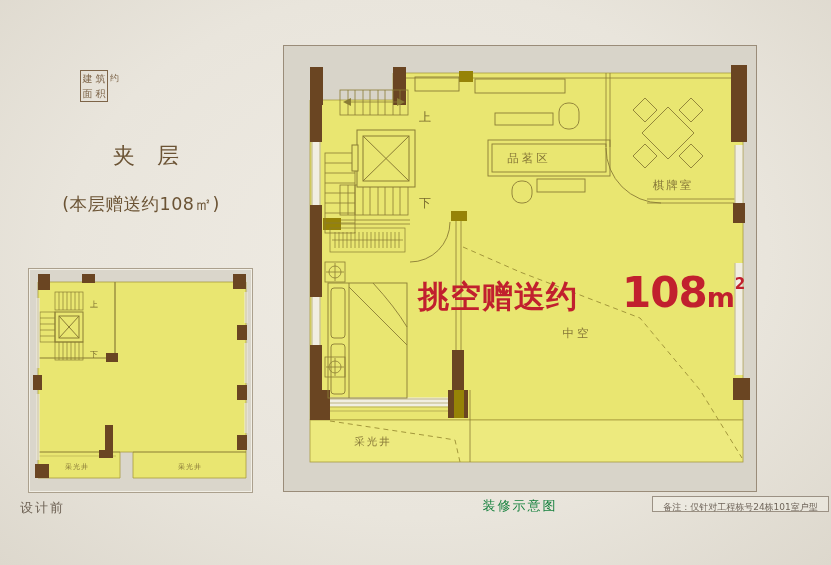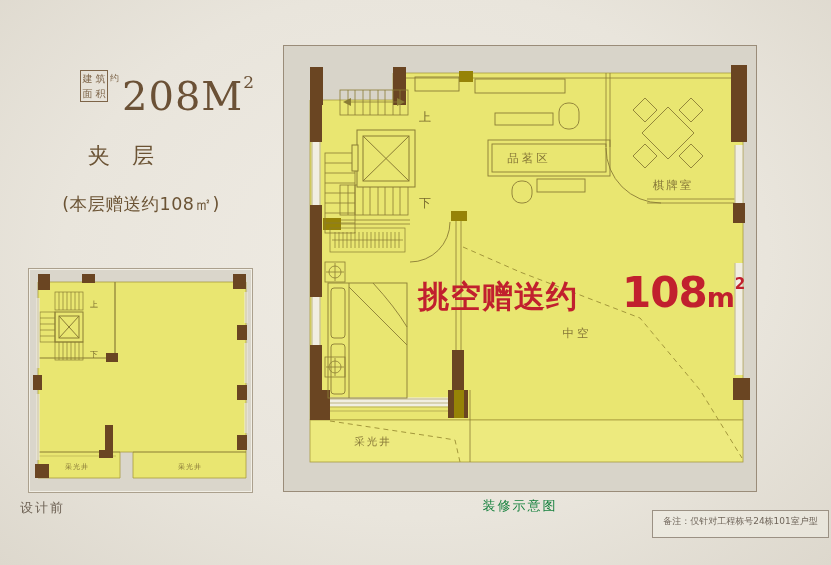--- a/index.html
+++ b/index.html
@@ -18,33 +18,33 @@
     grid-template-columns:1fr 1fr;align-items:center;justify-items:center;
     color:#7d6448;font-size:10px;line-height:10px;margin-top:10px;
   }
   .area-approx{font-size:9px;color:#7d6448;margin:12px 3px 0 2px;}
   .area-value{
     font-family:"DejaVu Serif","Liberation Serif",serif;
     font-size:40px;line-height:44px;color:#6b5136;letter-spacing:1px;
   }
   .area-sup{font-size:17px;vertical-align:22px;letter-spacing:0;}
   .floor-name{
-    left:66px;top:141px;width:160px;text-align:left;
+    left:66px;top:141px;width:160px;text-align:center;
     font-size:22px;color:#6b5334;letter-spacing:1.0em;text-indent:1.0em;font-weight:500;
   }
   .floor-note{
     left:32px;top:192px;width:218px;text-align:center;
     font-size:17.5px;color:#6b5334;letter-spacing:.5px;
   }
 
   
   .caption-left{left:20px;top:499px;width:225px;text-align:left;font-size:13px;color:#6e6255;letter-spacing:2px;}
   .caption-right{left:283px;top:497px;width:474px;text-align:center;font-size:13px;color:#15803d;letter-spacing:2px;}
   .footnote{
-    left:652px;top:510px;width:177px;height:28px;border:1px solid #9b9184;
+    left:652px;top:496px;width:177px;height:16px;border:1px solid #9b9184;
     font-size:9px;line-height:20px;text-align:center;color:#6f655a;
     background:rgba(250,248,242,.35);box-sizing:border-box;white-space:nowrap;
   }
 
   
   .plan-big{left:283px;top:45px;width:474px;height:447px;}
   .plan-small{left:28px;top:268px;width:225px;height:225px;}
   svg{display:block;}
   svg text{font-family:"DejaVu Sans","Liberation Sans",sans-serif;}
   .lbl{fill:#857637;}
@@ -63,21 +63,20 @@
 <body>
 
 <div class="abs title-row">
   <div class="area-box">
     <span>建</span>
     <span>筑</span>
     <span>面</span>
     <span>积</span>
   </div>
   <span class="area-approx">约</span>
-  <span class="area-value"><span>208M</span><span class="area-sup">2</span></span>
 </div>
 
 <div class="abs floor-name">夹层</div>
 <div class="abs floor-note">(本层赠送约108㎡)</div>
 
 <div class="abs plan-small">
 <svg width="225" height="225" viewBox="0 0 225 225">
   <rect x="0.5" y="0.5" width="224" height="224" fill="#dad6cb" stroke="#aba08d" stroke-width="1"></rect>
   <rect x="1.5" y="1.5" width="222" height="222" fill="none" stroke="#f2efe6" stroke-width="1"></rect>
 

